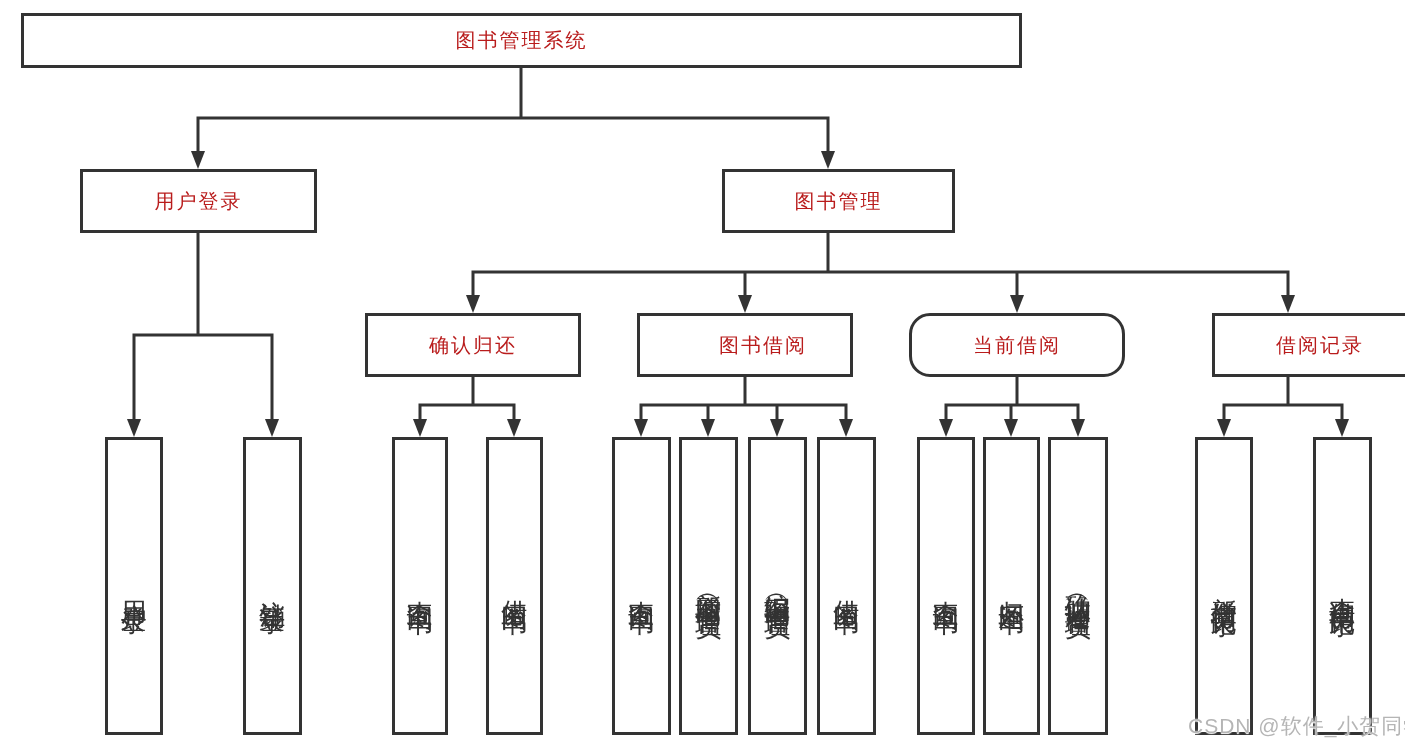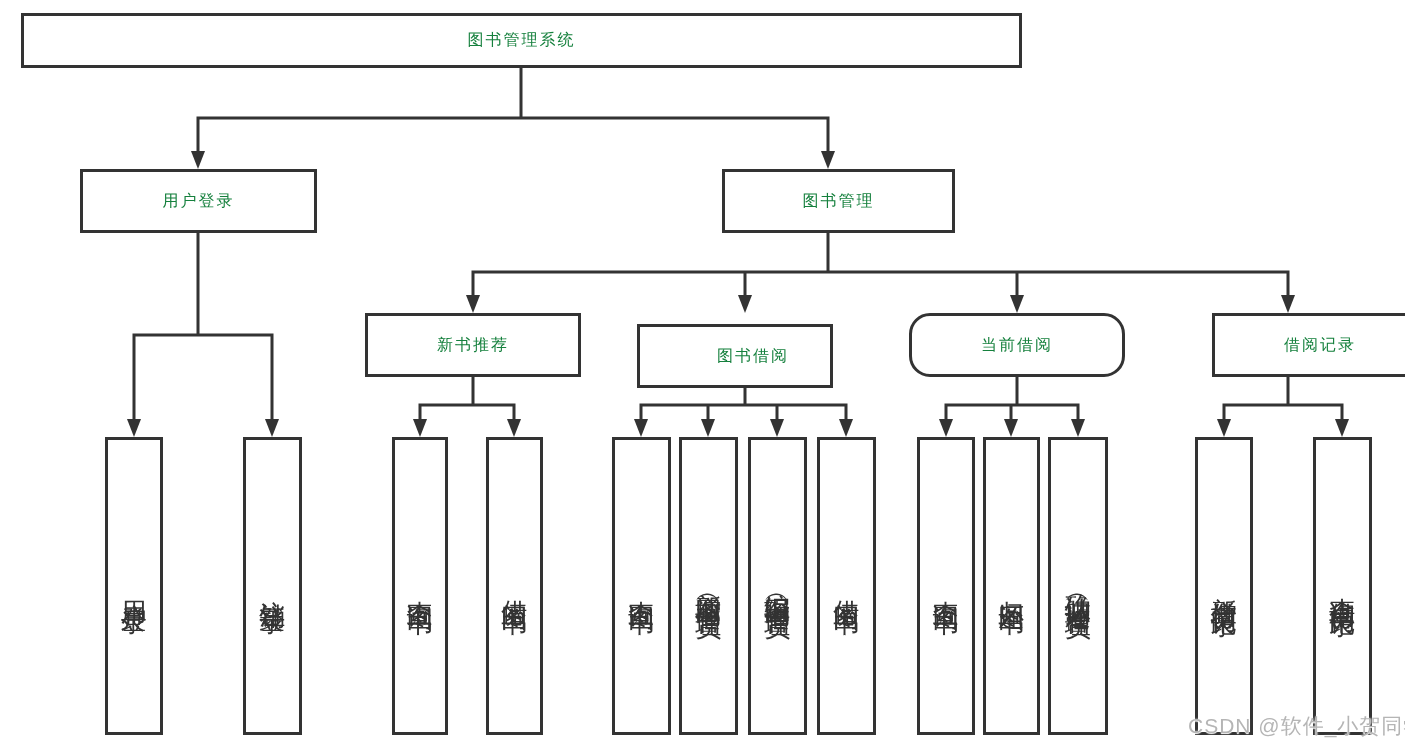--- a/index.html
+++ b/index.html
@@ -13,21 +13,21 @@
   svg.connectors { position:absolute; left:0; top:0; z-index:1; }
   .hbox {
     position:absolute;
     box-sizing:border-box;
     border:3px solid #333333;
     background:#ffffff;
     display:flex; align-items:center; justify-content:center;
     z-index:2;
   }
   .hlabel {
-    font-size:16px; color:#15803d; letter-spacing:2px; white-space:nowrap;
+    font-size:20px; color:#b91c1c; letter-spacing:2px; white-space:nowrap;
   }
   .vbox {
     position:absolute;
     box-sizing:border-box;
     border:3px solid #333333;
     background:#ffffff;
     display:flex; align-items:center; justify-content:center;
     z-index:2;
   }
   .vtext {
@@ -93,23 +93,23 @@
   </div>
 
   <div class="hbox" style="left:80px; top:169px; width:237px; height:64px;">
     <span class="hlabel">用户登录</span>
   </div>
   <div class="hbox" style="left:712px; top:169px; width:233px; height:64px;margin-left:10px;">
     <span class="hlabel">图书管理</span>
   </div>
 
   <div class="hbox" style="left:365px; top:313px; width:216px; height:64px;">
-    <span class="hlabel">新书推荐</span>
+    <span class="hlabel">确认归还</span>
   </div>
-  <div class="hbox" style="left:637px; top:324px; width:196px; height:64px;padding-left:36px;">
+  <div class="hbox" style="left:637px; top:313px; width:216px; height:64px;padding-left:36px;">
     <span class="hlabel">图书借阅</span>
   </div>
   <div class="hbox" style="left:909px; top:313px; width:216px; height:64px;border-radius:21px;">
     <span class="hlabel">当前借阅</span>
   </div>
   <div class="hbox" style="left:1180px; top:313px; width:216px; height:64px;margin-left:32px;">
     <span class="hlabel">借阅记录</span>
   </div>
 
   <div class="vbox" style="left:105px; top:437px; width:58px; height:298px;">

